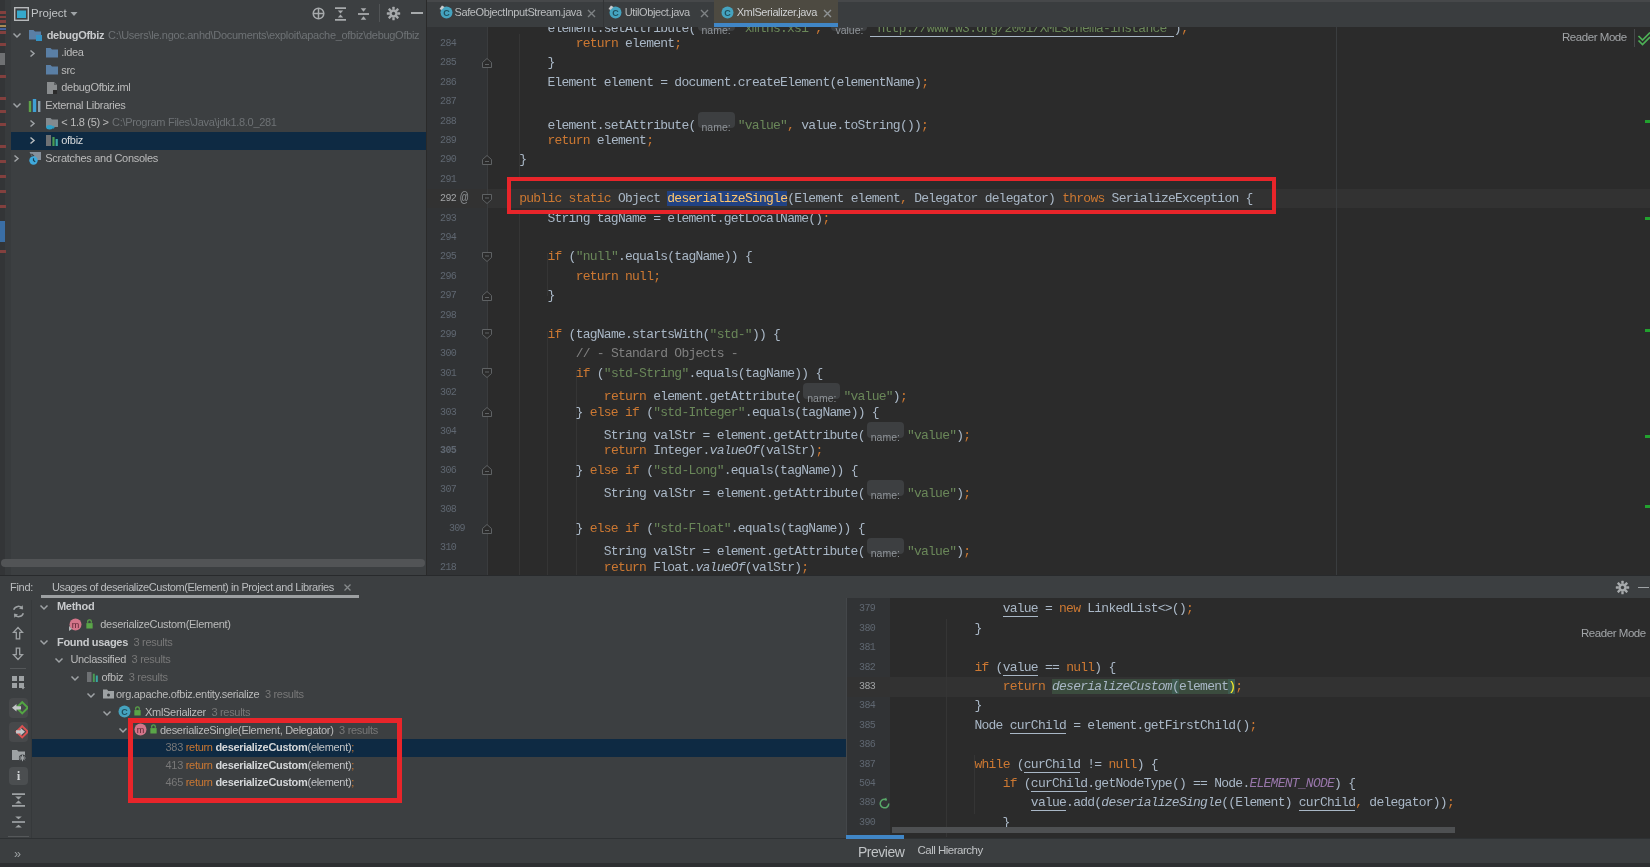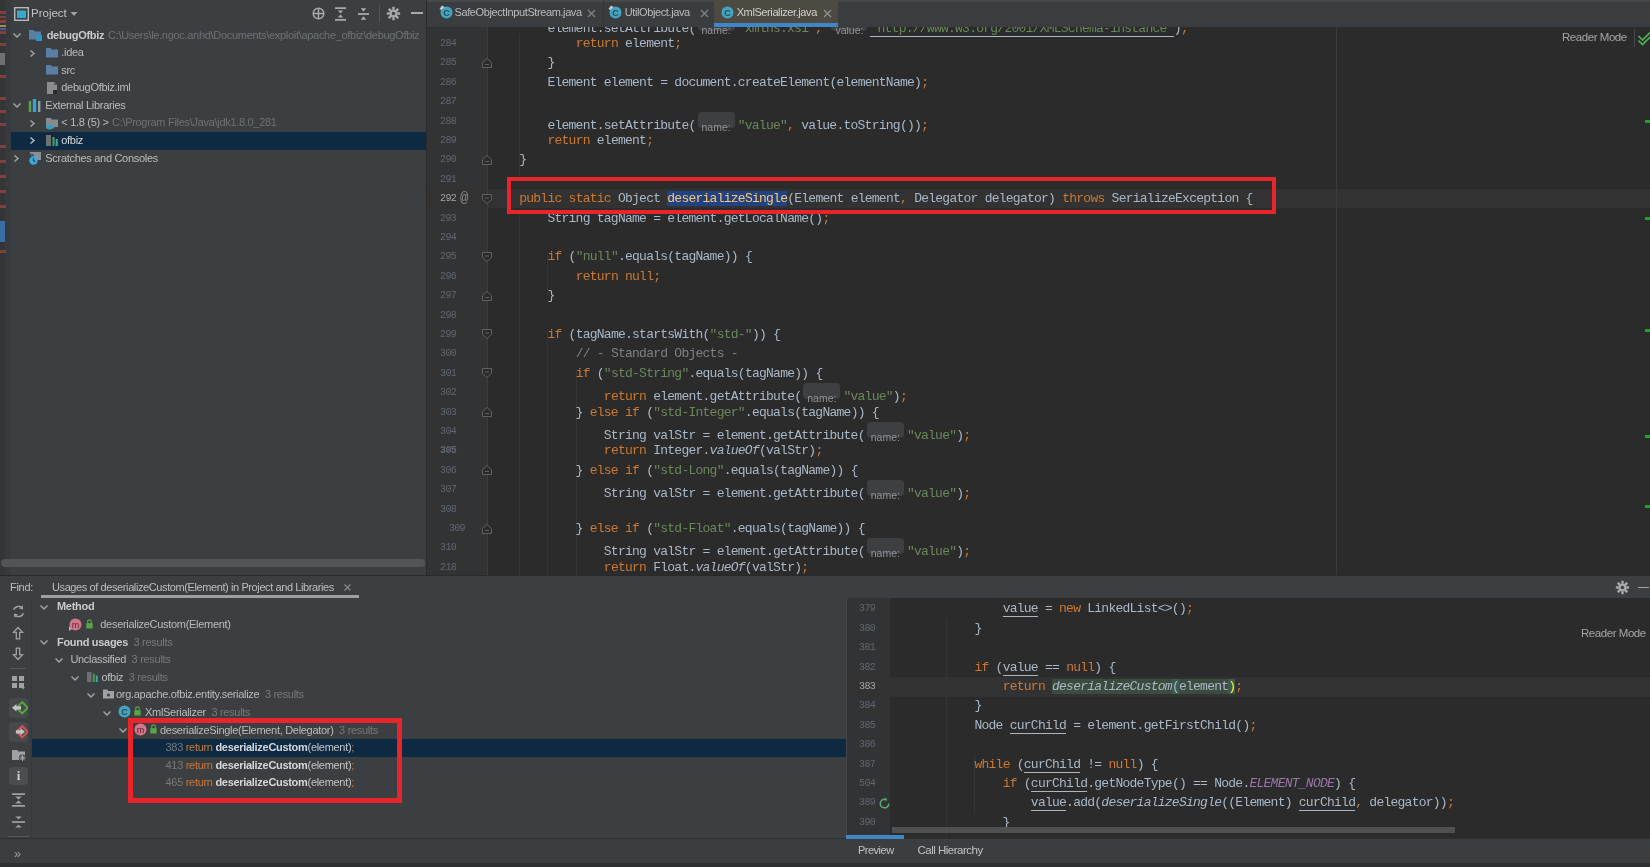--- a/index.html
+++ b/index.html
@@ -539,16 +539,16 @@
     <div class="abs" style="left:734px;top:29.5px;height:16px;font-size:11.5px;letter-spacing:-0.45px;color:#a2a5a8;white-space:nowrap;">Reader Mode</div>
   </div>
 
   <div class="abs" style="left:846px;top:21.5px;width:1px;height:240.5px;background:#44474a;"></div>
 
   <div class="abs" style="left:892px;top:251px;width:563px;height:6px;background:#4e5052;"></div>
   <div class="abs" style="left:30.5px;top:24px;width:1px;height:238px;background:#36393b;"></div>
 
   <div class="abs" style="left:0;top:262px;width:1650px;height:29px;background:#3b3e40;border-top:1px solid #2e3133;"></div>
   <div class="abs" style="left:846px;top:259.3px;width:58px;height:3.7px;background:#4086c6;"></div>
-  <div class="abs" style="left:858px;top:268px;font-size:11px;letter-spacing:-0.5px;color:#c0c3c5;">Preview</div>
+  <div class="abs" style="left:858px;top:268px;font-size:14px;letter-spacing:-0.5px;color:#c0c3c5;">Preview</div>
   <div class="abs" style="left:917.5px;top:268px;font-size:11.5px;letter-spacing:-0.5px;color:#c0c3c5;">Call Hierarchy</div>
   <div class="abs" style="left:0;top:286.5px;width:1650px;height:4.5px;background:#2d2f31;z-index:6;"></div>
 </div>
 
 </body></html>

